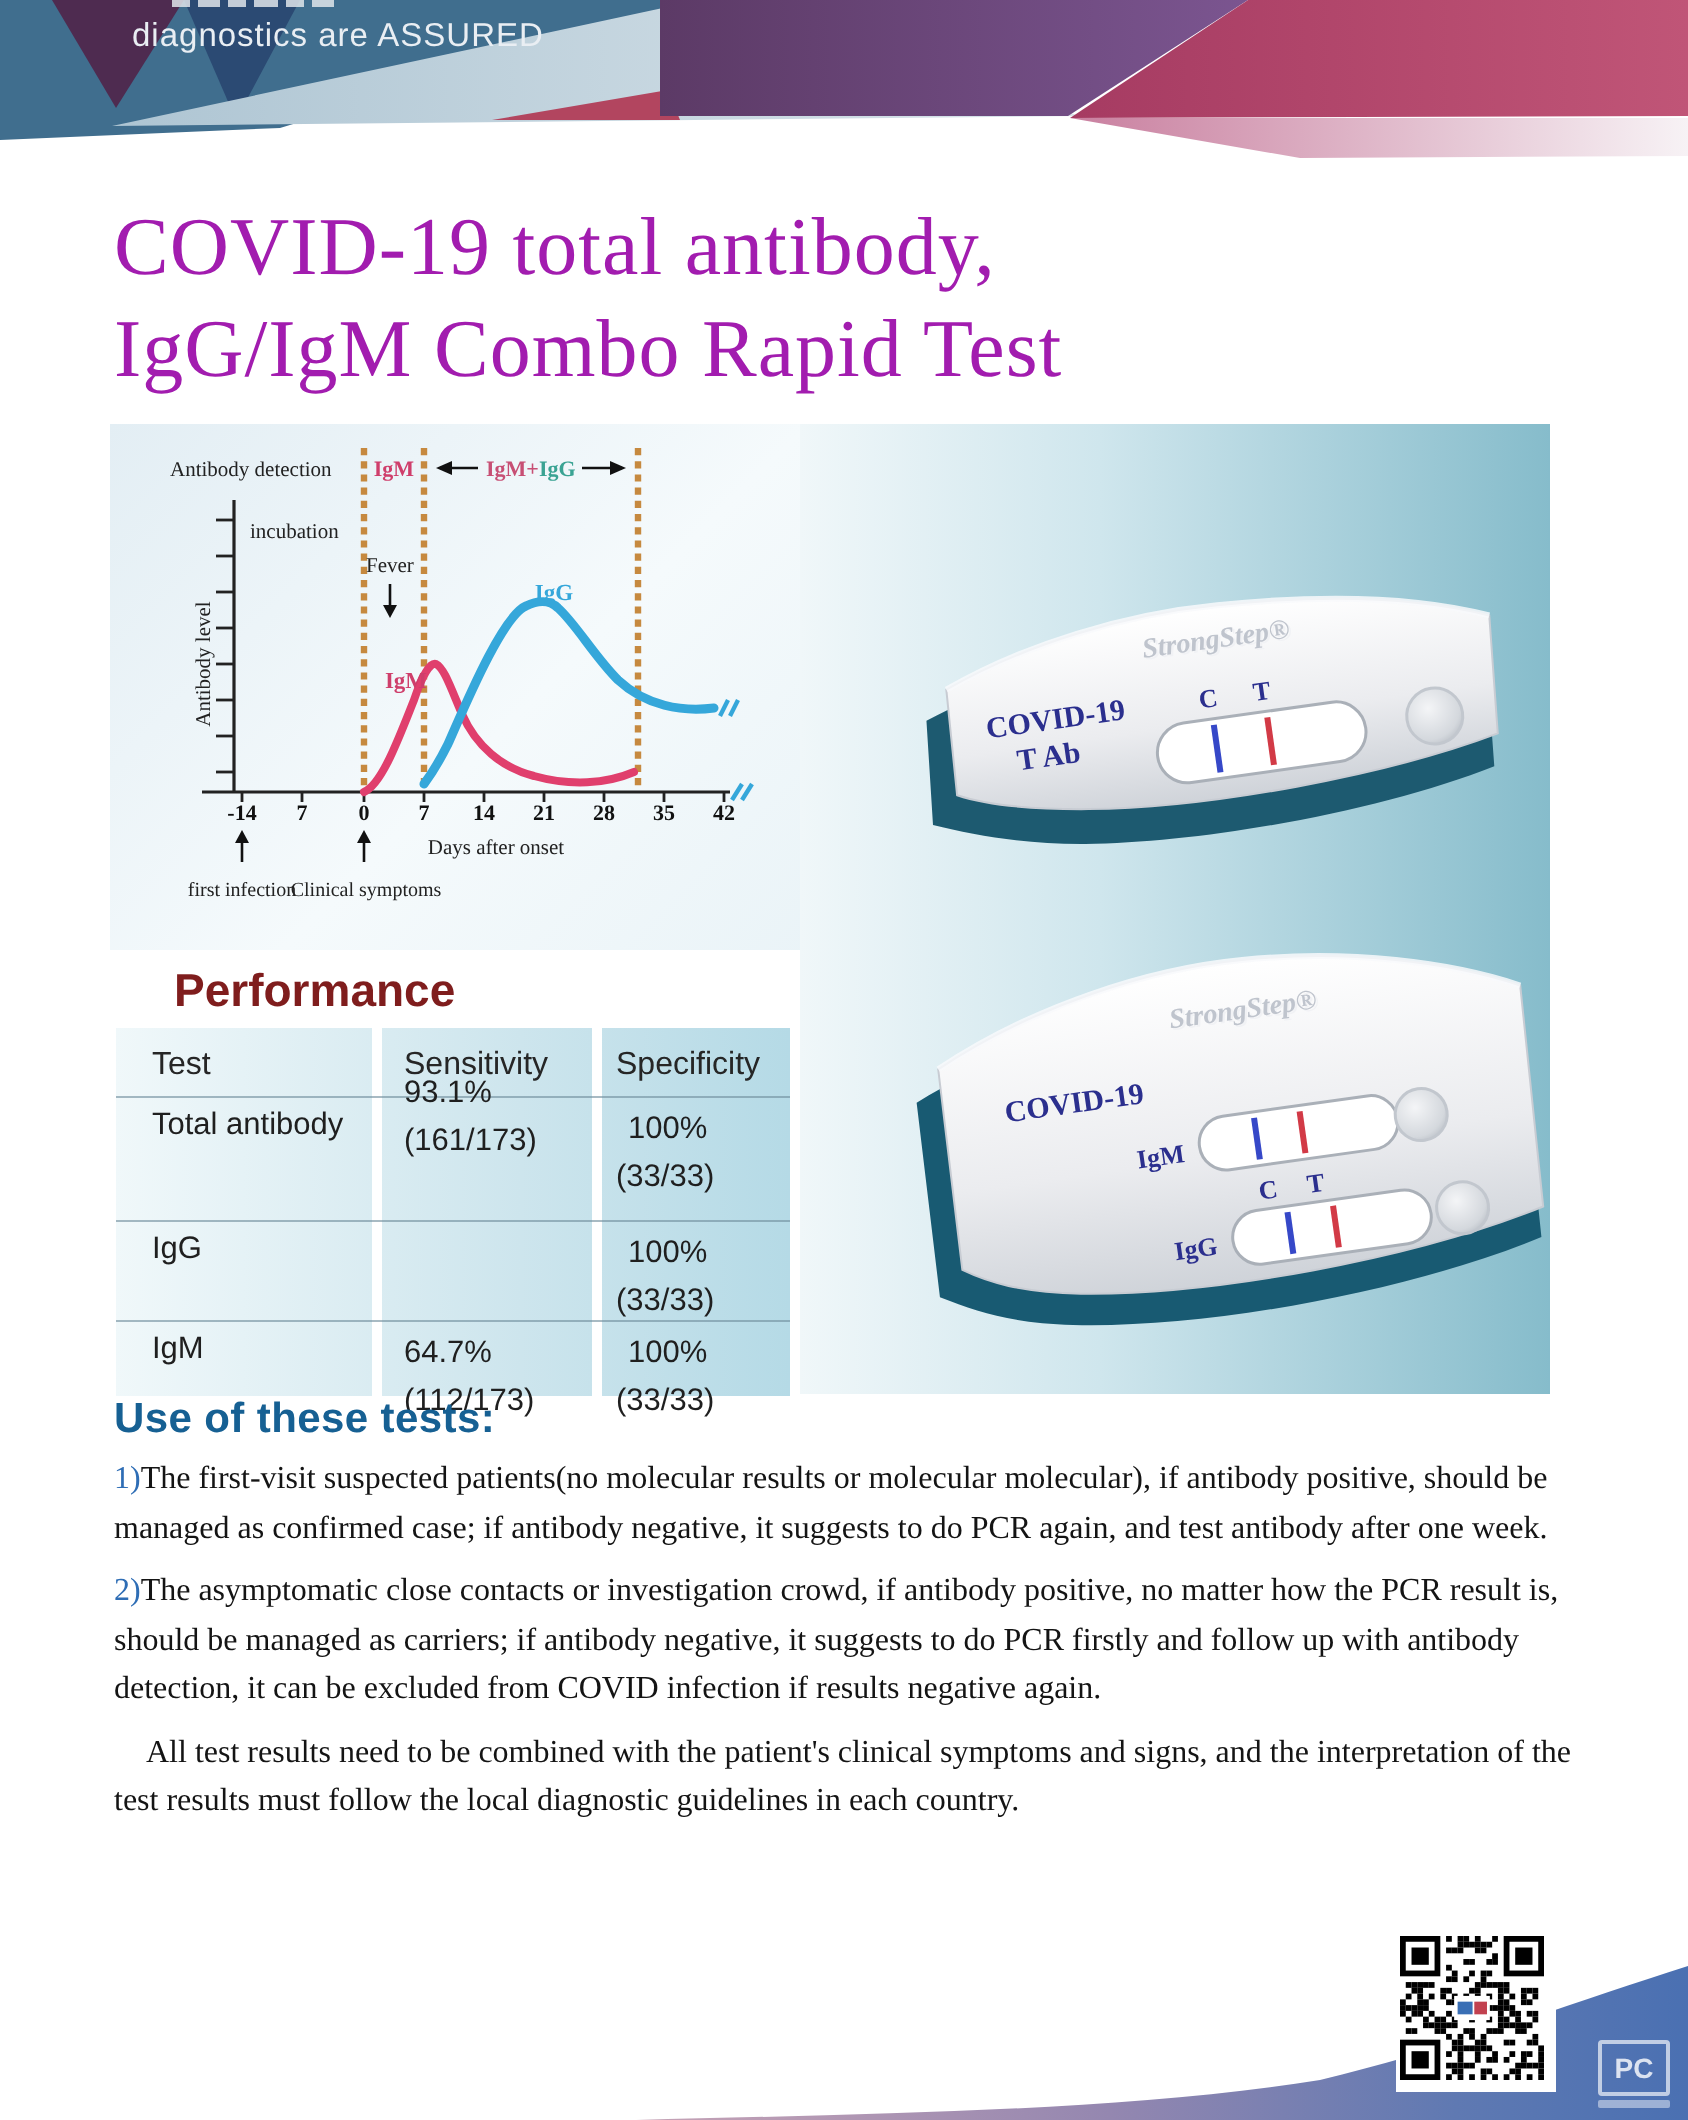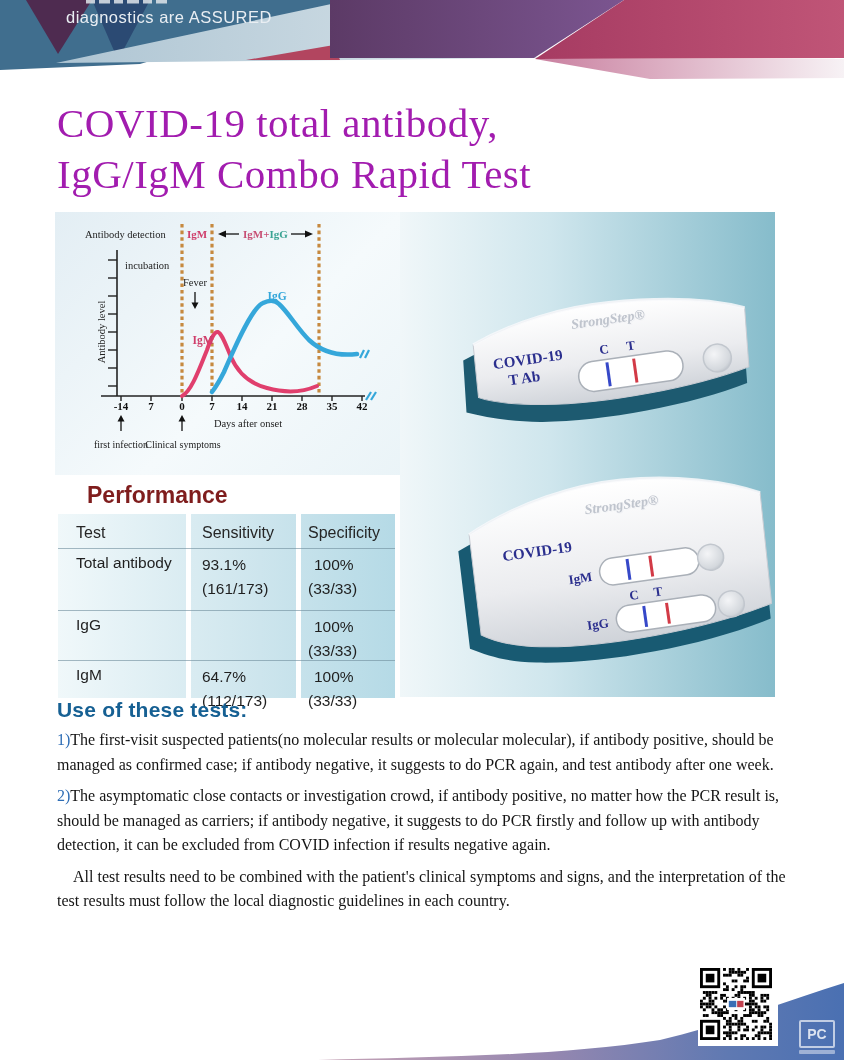--- a/index.html
+++ b/index.html
@@ -258,21 +258,21 @@
   <div class="gutter g2"></div>
   <div class="rowline" style="top:34px"></div>
   <div class="rowline" style="top:96px"></div>
   <div class="rowline" style="top:146px"></div>
 
   <div class="perf-cell perf-head c1" style="top:10px">Test</div>
   <div class="perf-cell perf-head c2" style="top:10px">Sensitivity</div>
   <div class="perf-cell perf-head c3" style="top:10px">Specificity</div>
 
   <div class="perf-cell c1" style="top:40px">Total antibody</div>
-  <div class="perf-cell c2 v2" style="top:39px">
+  <div class="perf-cell c2 v2" style="top:21px">
     <div>93.1%</div>
     <div>(161/173)</div>
   </div>
   <div class="perf-cell c3 v2" style="top:39px">
     <div style="padding-left:6px">100%</div>
     <div>(33/33)</div>
   </div>
 
   <div class="perf-cell c1" style="top:102px">IgG</div>
   <div class="perf-cell c3 v2" style="top:101px">

